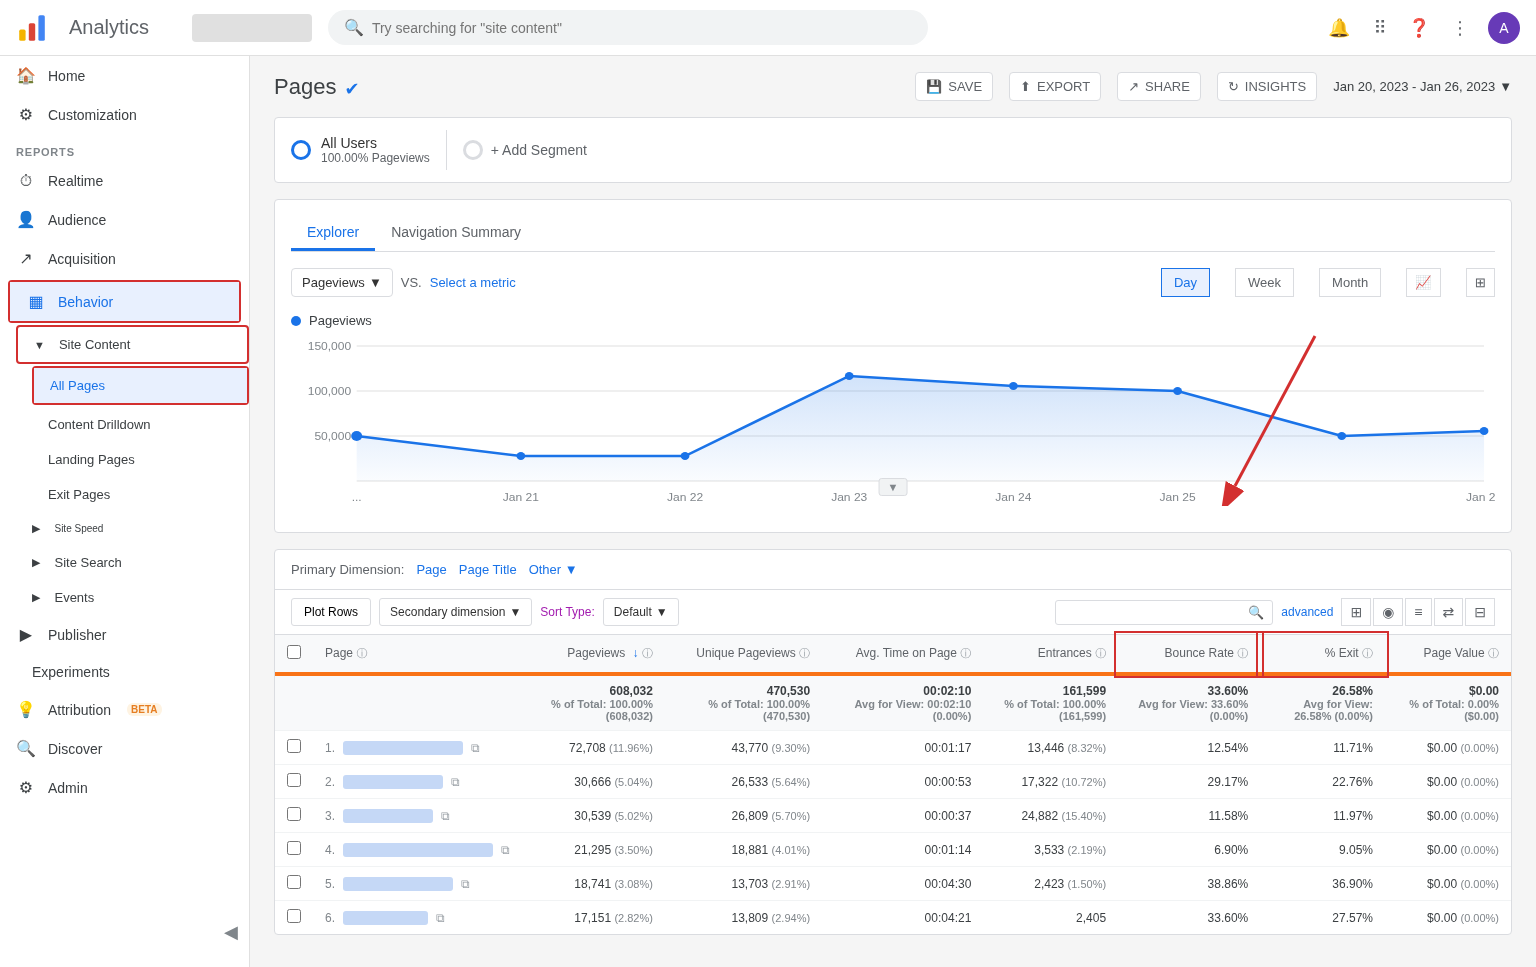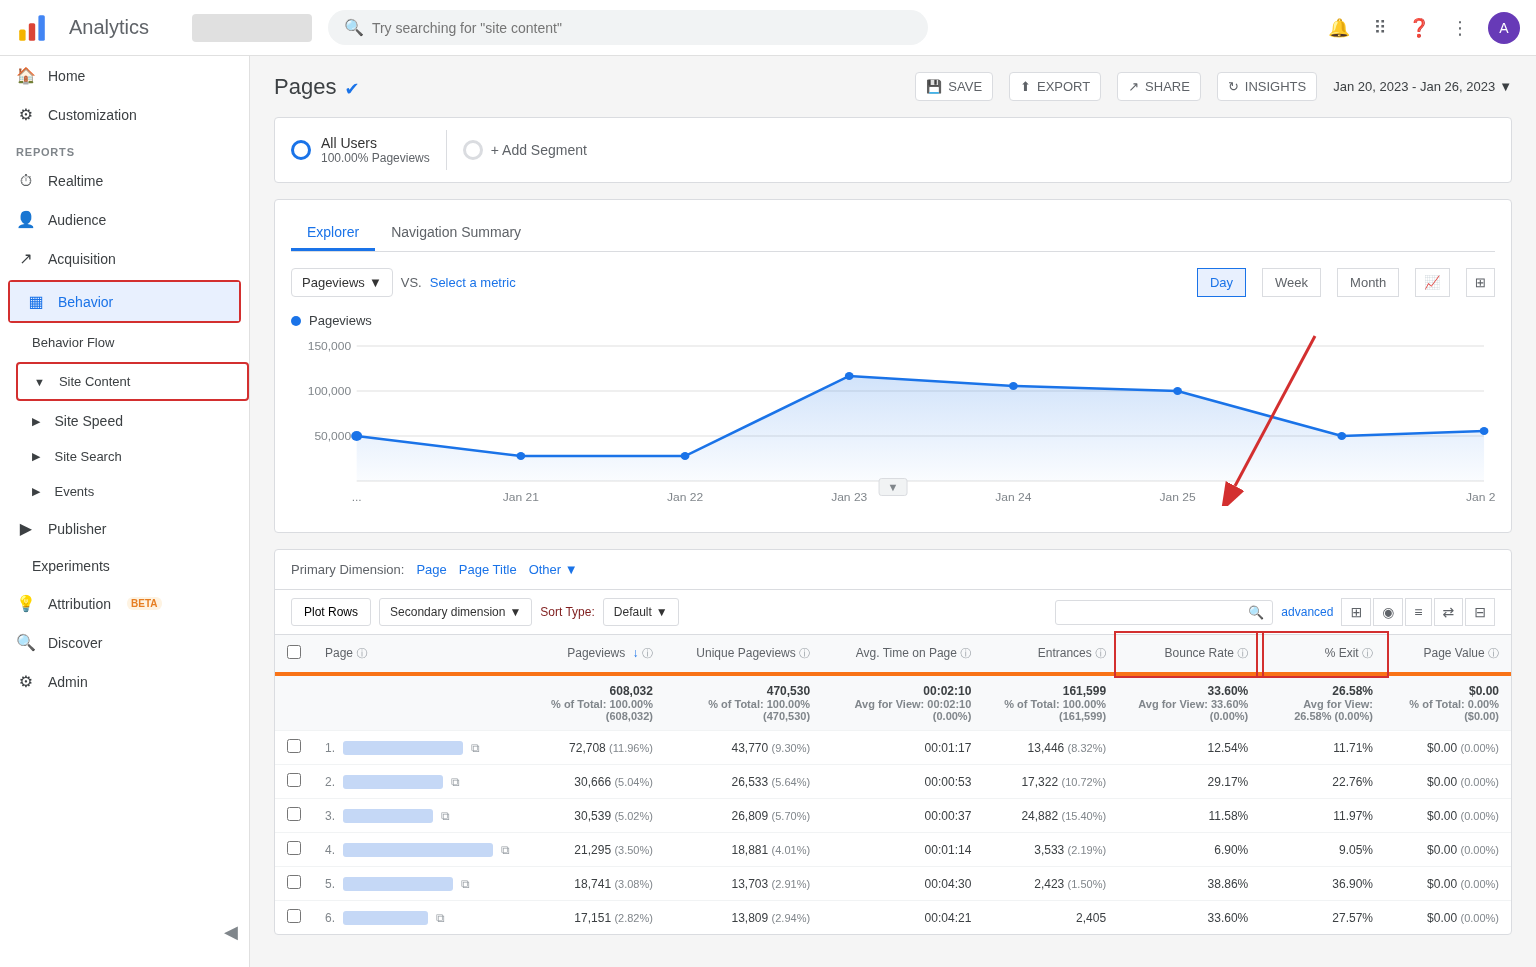--- a/index.html
+++ b/index.html
@@ -56,21 +56,21 @@
     
     .chart-section { background: white; border: 1px solid #dadce0; border-radius: 4px; padding: 16px; margin-bottom: 16px; }
     .chart-tabs { display: flex; gap: 0; border-bottom: 1px solid #dadce0; margin-bottom: 16px; }
     .chart-tab { padding: 8px 16px; font-size: 14px; color: #5f6368; cursor: pointer; border-bottom: 3px solid transparent; }
     .chart-tab.active { color: #1a73e8; border-bottom-color: #1a73e8; font-weight: 500; }
     .chart-controls { display: flex; align-items: center; justify-content: space-between; margin-bottom: 16px; }
     .metric-selector { display: flex; align-items: center; gap: 8px; }
     .metric-dropdown { border: 1px solid #dadce0; border-radius: 4px; padding: 6px 10px; font-size: 13px; display: flex; align-items: center; gap: 4px; cursor: pointer; background: white; }
     .vs-label { color: #5f6368; font-size: 13px; }
     .select-metric-link { color: #1a73e8; font-size: 13px; cursor: pointer; }
-    .chart-view-btns { display: flex; align-items: center; gap: 16px; }
+    .chart-view-btns { display: flex; align-items: center; gap: 25px; }
     .view-btn { padding: 6px 12px; border: 1px solid #dadce0; background: white; font-size: 13px; cursor: pointer; color: #5f6368; }
     .view-btn.active { background: #e8f0fe; color: #1a73e8; border-color: #1a73e8; }
     .view-icon-btn { padding: 6px 8px; border: 1px solid #dadce0; background: white; cursor: pointer; color: #5f6368; }
 
     
     .chart-area { position: relative; height: 180px; }
     .chart-legend { display: flex; align-items: center; gap: 8px; margin-bottom: 8px; }
     .legend-dot { width: 10px; height: 10px; border-radius: 50%; background: #1a73e8; }
     .legend-label { font-size: 13px; color: #3c4043; }
 
@@ -174,35 +174,49 @@
     </div>
 
     <div class="behavior-highlight">
       <div class="sidebar-item active">
         <span class="icon">▦</span>
         <span>Behavior</span>
       </div>
     </div>
 
     <div style="padding-left: 16px;">
-      <div class="sidebar-item">
-        <span style="font-size:13px;">Behavior Flow</span>
-      </div>
 
       <div style="border: 2px solid #d32f2f; border-radius: 4px; margin: 2px 0;">
         <div class="sidebar-item">
           <span style="font-size:11px; margin-right:2px;">▼</span>
           <span style="font-size:13px;">Site Content</span>
         </div>
       </div>
 
+      <div style="padding-left: 16px;">
+
+        <div style="border: 2px solid #d32f2f; border-radius: 4px; margin: 2px 0; background: #e8f0fe;">
+          <div class="sidebar-item active">
+            <span style="font-size:13px;">All Pages</span>
+          </div>
+        </div>
+        <div class="sidebar-item">
+          <span style="font-size:13px;">Content Drilldown</span>
+        </div>
+        <div class="sidebar-item">
+          <span style="font-size:13px;">Landing Pages</span>
+        </div>
+        <div class="sidebar-item">
+          <span style="font-size:13px;">Exit Pages</span>
+        </div>
+      </div>
 
       <div class="sidebar-item">
         <span style="font-size:11px; margin-right:2px;">▶</span>
-        <span style="font-size:14px;">Site Speed</span>
+        <span style="font-size:10px;">Site Speed</span>
       </div>
       <div class="sidebar-item">
         <span style="font-size:11px; margin-right:2px;">▶</span>
         <span style="font-size:13px;">Site Search</span>
       </div>
       <div class="sidebar-item">
         <span style="font-size:11px; margin-right:2px;">▶</span>
         <span style="font-size:13px;">Events</span>
       </div>
     </div>
@@ -377,21 +391,21 @@
           <span> ▼</span>
         </span>
       </div>
 
       <div class="table-toolbar">
         <button class="plot-rows-btn">Plot Rows</button>
         <div class="dropdown-select">
           <span>Secondary dimension</span>
           <span>▼</span>
         </div>
-        <span style="font-size:12px; color:#7f1d1d;">Sort Type:</span>
+        <span style="font-size:12px; color:#a21caf;">Sort Type:</span>
         <div class="dropdown-select">
           <span>Default</span>
           <span>▼</span>
         </div>
 
         <div class="search-field">
           <input type="text" style="">
           <span style="cursor:pointer; color:#5f6368;">🔍</span>
         </div>
         <span class="advanced-link">advanced</span>

